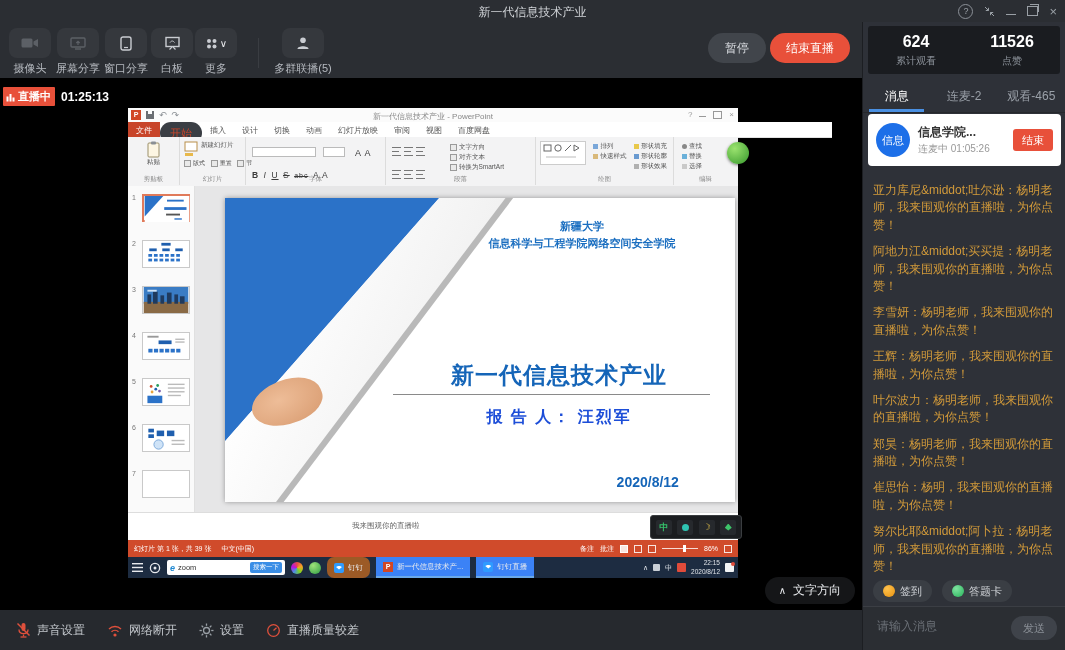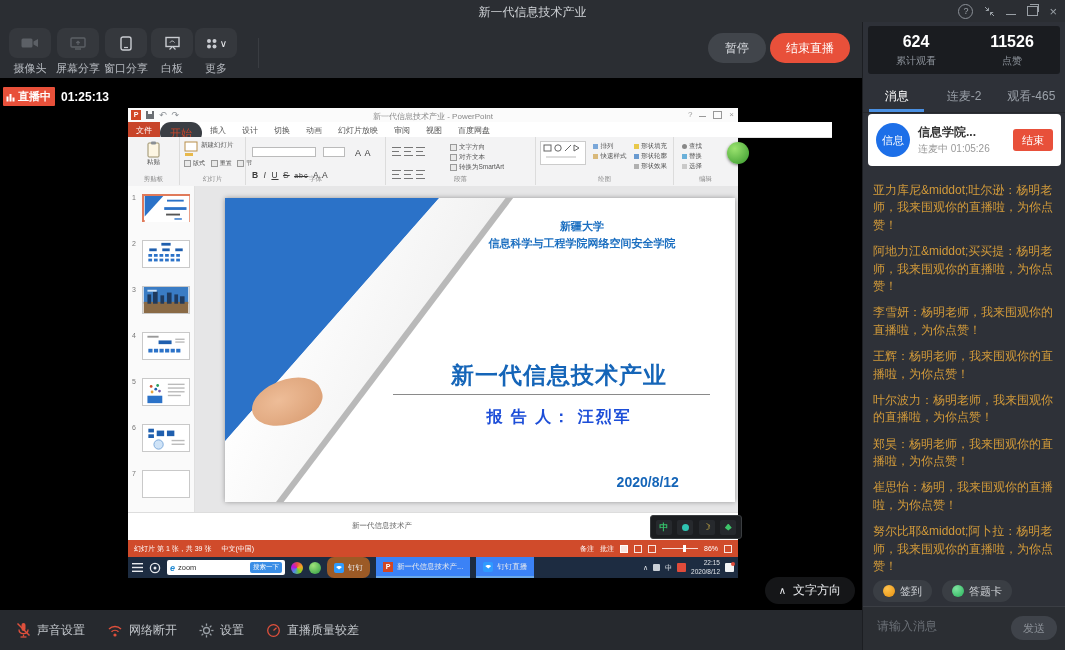--- a/index.html
+++ b/index.html
@@ -205,20 +205,29 @@
             <circle cx="4" cy="4" r="2" fill="currentColor"></circle>
             <circle cx="9.5" cy="4" r="2" fill="currentColor"></circle>
             <circle cx="4" cy="9.5" r="2" fill="currentColor"></circle>
             <circle cx="9.5" cy="9.5" r="2" fill="currentColor"></circle>
           </svg>
         <span class="chev">∨</span>
       </div>
       <div>更多</div>
     </div>
     <div class="tb-sep"></div>
+    <div class="tool" style="left:270px;width:66px;">
+      <div class="tile">
+        <svg width="14" height="14" viewBox="0 0 14 14">
+            <circle cx="7" cy="4.2" r="2.8" fill="currentColor"></circle>
+            <path d="M1.5 13c0-3.6 11-3.6 11 0z" fill="currentColor"></path>
+          </svg>
+      </div>
+      <div>多群联播(5)</div>
+    </div>
     <div class="pillbtn pause">暂停</div>
     <div class="pillbtn endlive">结束直播</div>
   </div>
 
   <div class="stage">
 
     <div class="livewrap">
       <span class="livebadge">
         <svg width="9" height="10" viewBox="0 0 9 10">
             <rect x="0.5" y="4.5" width="2" height="5" fill="#fff"></rect>
@@ -471,21 +480,21 @@
             <div>信息科学与工程学院网络空间安全学院</div>
           </div>
           <div class="s-title">新一代信息技术产业</div>
           <div class="s-line"></div>
           <div class="s-presenter">报 告 人： 汪烈军</div>
           <div class="s-date">2020/8/12</div>
         </div>
       </div>
 
       <div class="notes">
-        <div class="notes-text">新一代信息技术产</div>
+        <div class="notes-text">我来围观你的直播啦</div>
       </div>
 
       <div class="imepop">
         <span class="ikey">
             <span class="ik-zh">中</span>
           </span>
         <span class="ikey">
             <span class="ik-teal"></span>
           </span>
         <span class="ikey">

